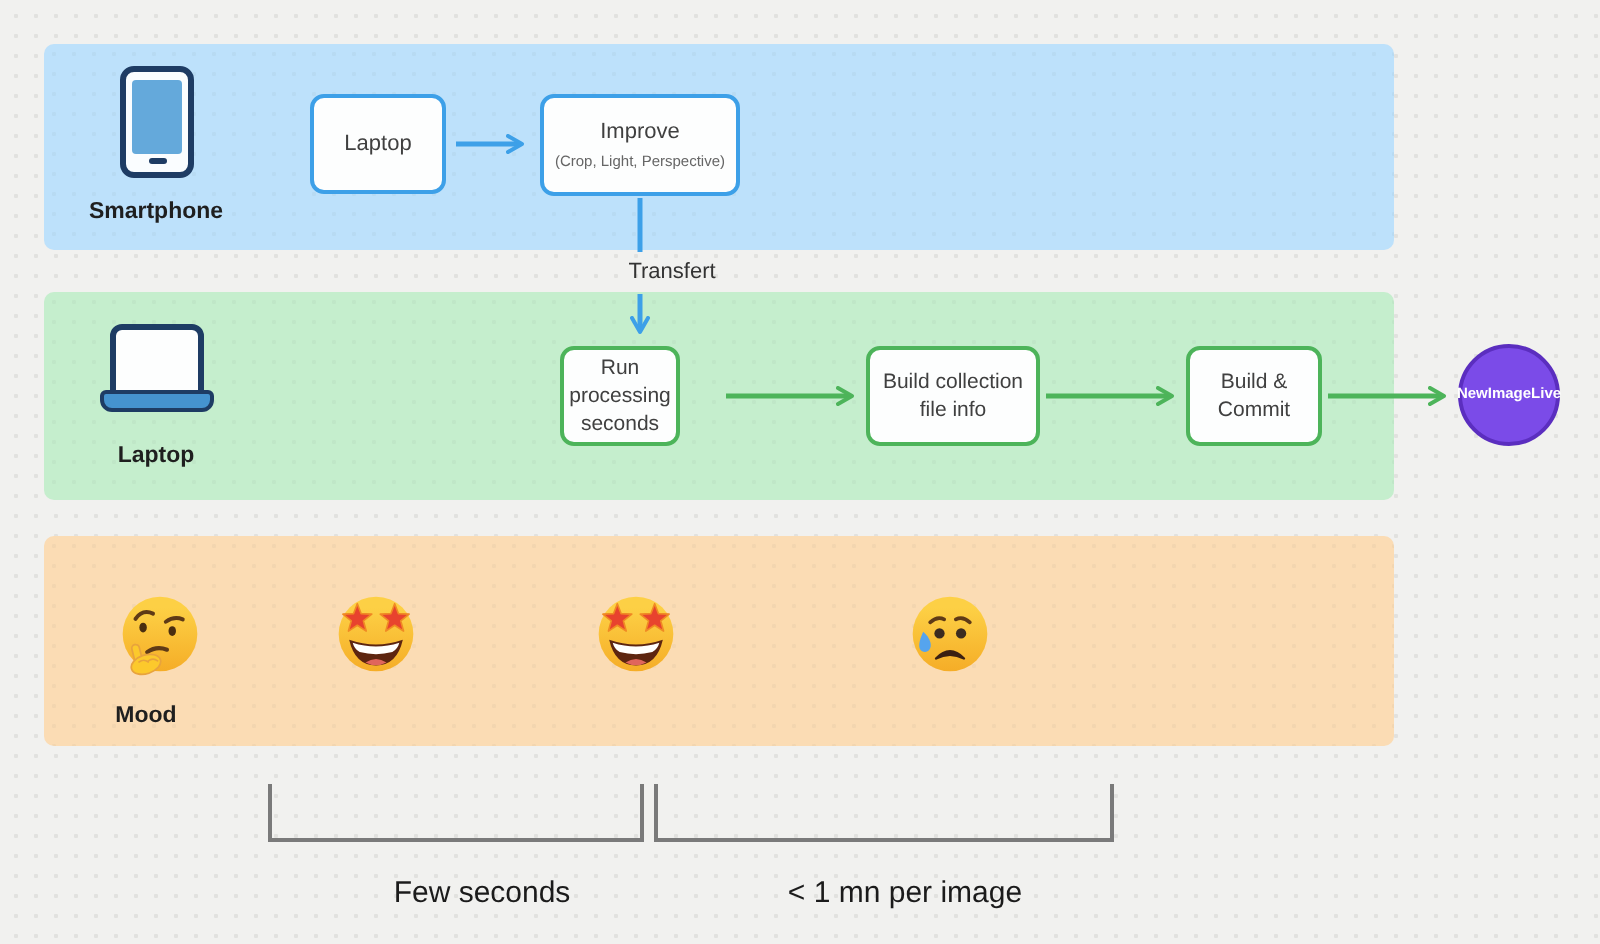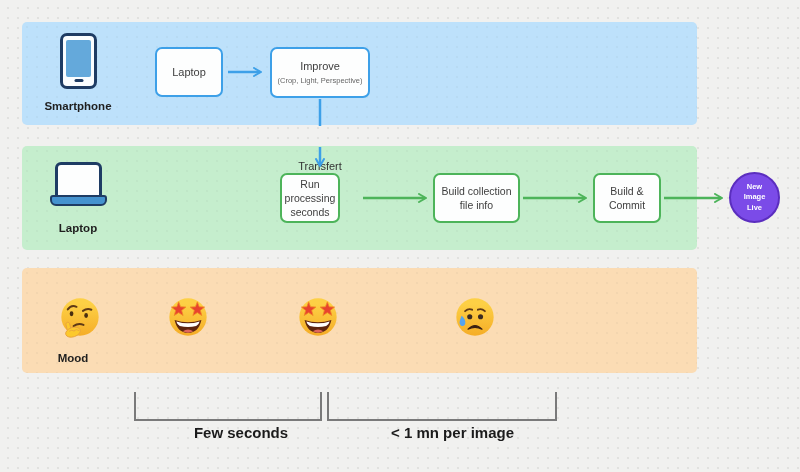--- a/index.html
+++ b/index.html
@@ -35,30 +35,30 @@
   .phone .home{position:absolute;bottom:4px;left:50%;transform:translateX(-50%);width:9px;height:3.5px;border-radius:2px;background:#1E3C64;}
 
   
   .laptop-screen{position:absolute;left:55px;top:162px;width:47px;height:36px;box-sizing:border-box;
     border:3px solid #1E3C64;border-radius:6px 6px 0 0;background:#FDFEFE;}
   .laptop-base{position:absolute;left:50px;top:195px;width:57px;height:11px;box-sizing:border-box;
     background:#4593CF;border:2px solid #1E3C64;border-radius:3px 3px 6px 6px;}
 
   .badge{position:absolute;left:729px;top:172px;width:51px;height:51px;border-radius:50%;box-sizing:border-box;
     background:#7B4BE8;border:2px solid #5B2EBF;color:#fff;font-weight:700;font-size:7.5px;line-height:1.4;
-    display:flex;flex-direction:column;align-items:center;justify-content:center;text-align:center;}
+    display:flex;flex-direction:row;align-items:center;justify-content:center;text-align:center;}
 
   .overlay{position:absolute;left:0;top:0;pointer-events:none;}
 
   .emoji{position:absolute;width:42px;height:42px;}
 
   .bracket{position:absolute;height:29px;border-left:2px solid #7A7A7A;border-right:2px solid #7A7A7A;border-bottom:2px solid #7A7A7A;box-sizing:border-box;}
   .bracket.b1{left:134px;top:392px;width:188px;}
   .bracket.b2{left:327px;top:392px;width:230px;}
-  .timing{position:absolute;top:424px;font-size:15px;font-weight:700;color:#1B1B1B;text-align:center;}
+  .timing{position:absolute;top:438px;font-size:15px;font-weight:400;color:#1B1B1B;text-align:center;}
   .timing.t1{left:150px;width:182px;}
   .timing.t2{left:340px;width:225px;}
 </style>
 </head>
 <body>
 
 <div class="canvas">
 
   <div class="lane blue"></div>
   <div class="lane green"></div>
@@ -80,21 +80,21 @@
   <div class="lane-label" style="left:38px;top:100px;width:80px;">Smartphone</div>
 
   <div class="node blue" style="left:155px;top:47px;width:68px;height:50px;font-size:11px;">
     <span>Laptop</span>
   </div>
   <div class="node blue" style="left:270px;top:47px;width:100px;height:51px;font-size:11px;">
     <span>Improve</span>
     <span class="sub">(Crop, Light, Perspective)</span>
   </div>
 
-  <div class="float-label" style="left:280px;top:130px;width:80px;margin-top:30px;">Transfert</div>
+  <div class="float-label" style="left:296px;top:130px;width:80px;">Transfert</div>
 
   <div class="laptop-screen"></div>
   <div class="laptop-base"></div>
   <div class="lane-label" style="left:38px;top:222px;width:80px;">Laptop</div>
 
   <div class="node green" style="left:280px;top:173px;width:60px;height:50px;">
     <span>Run processing</span>
     <span>seconds</span>
   </div>
   <div class="node green" style="left:433px;top:173px;width:87px;height:50px;">

